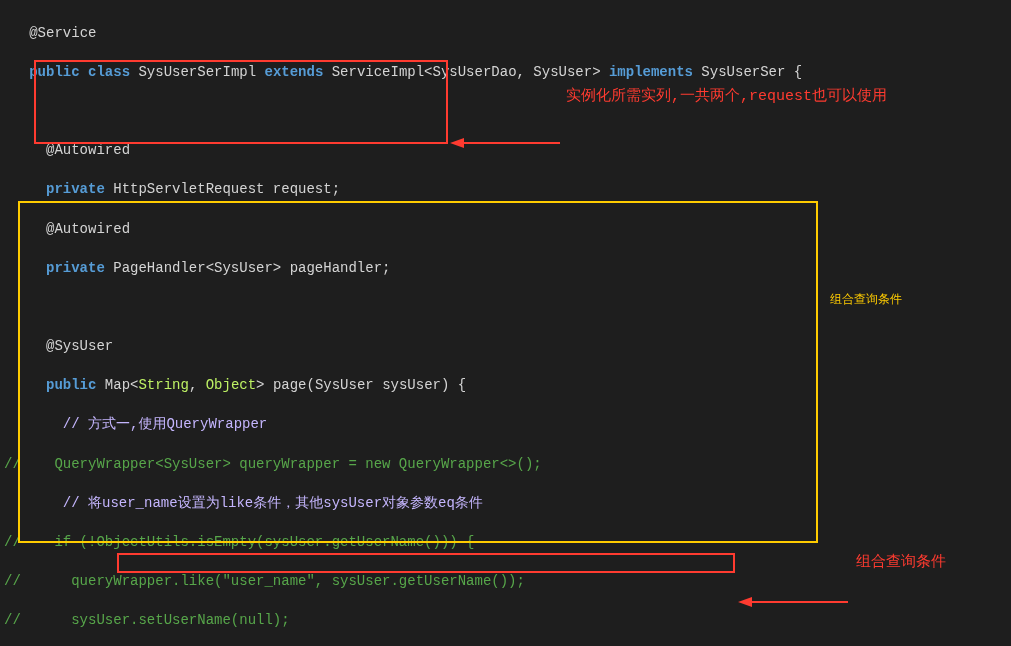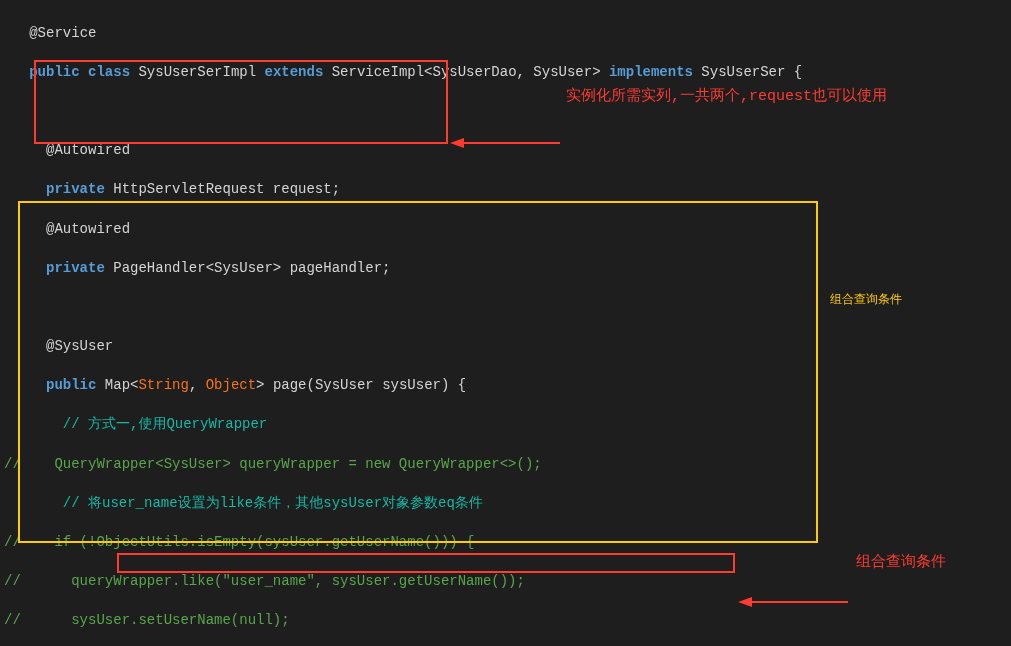--- a/index.html
+++ b/index.html
@@ -12,24 +12,24 @@
     padding: 4px 4px 20px 4px;
     width: 1011px;
   }
   .code-area {
     position: relative;
     white-space: pre;
   }
   .line { display: block; min-height: 19.6px; }
   
   .kw  { color: #569cd6; font-weight: bold; }
-  .strtype { color: #f97316; }
+  .strtype { color: #bef264; }
   .ann { color: #d4d4d4; }
   .green-cmt { color: #57a64a; }
-  .blue-cmt  { color: #14b8a6; text-align: center; }
+  .blue-cmt  { color: #c4b5fd; text-align: center; }
 
   
   .overlay {
     position: absolute;
     border: 2px solid;
     pointer-events: none;
   }
   .box-red    { border-color: #ff3b30; }
   .box-yellow { border-color: #ffcc00; }
 

